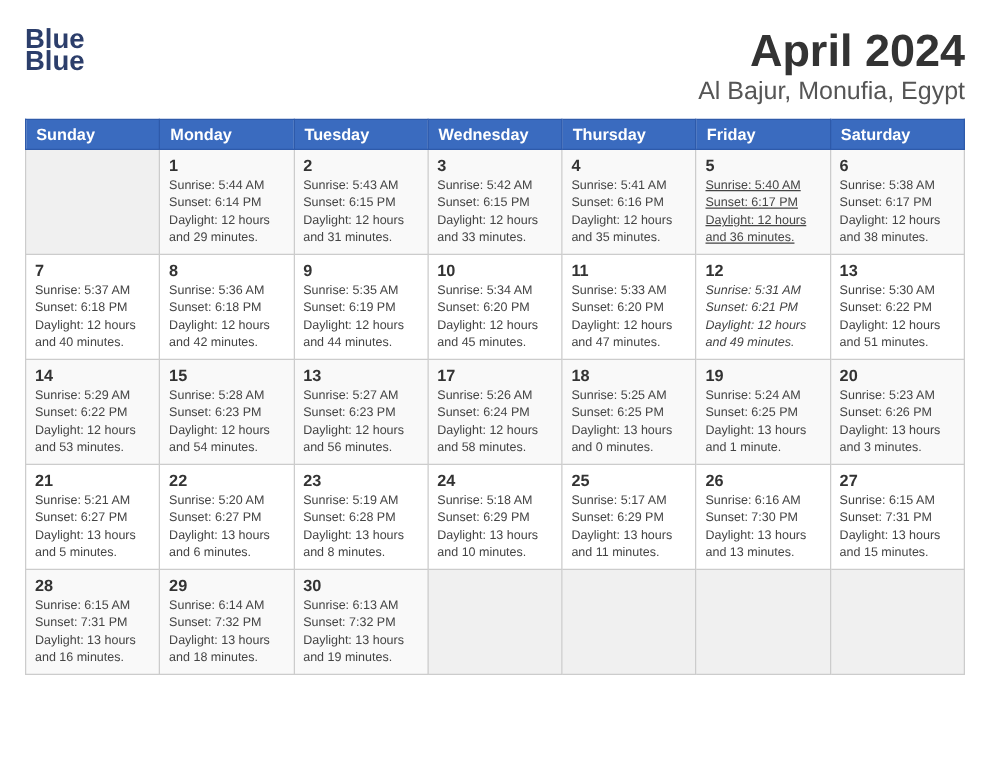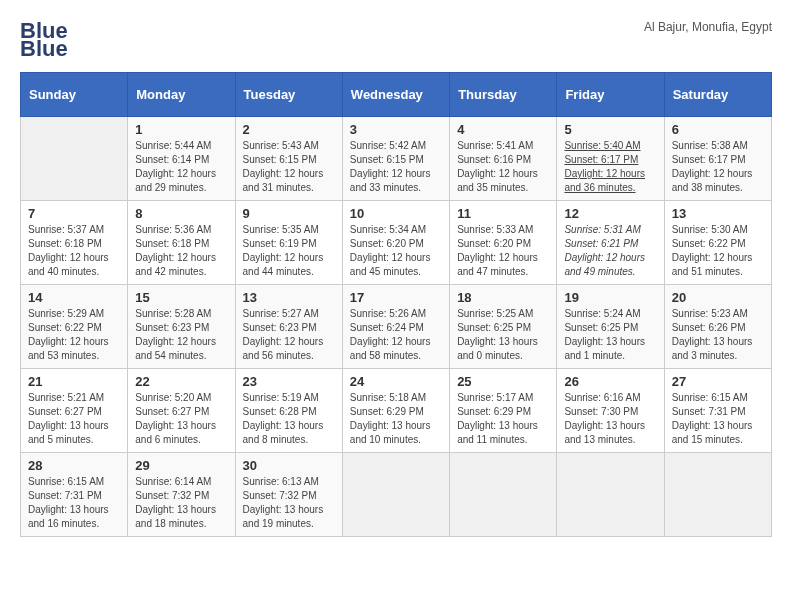--- a/index.html
+++ b/index.html
@@ -28,33 +28,33 @@
     }
     .title-block {
       text-align: right;
     }
     .month-title {
       font-size: 36px;
       font-weight: bold;
       color: #333;
     }
     .subtitle {
-      font-size: 12px;
+      font-size: 20px;
       color: #555;
     }
     table {
       width: 100%;
       border-collapse: collapse;
       font-size: 11px;
     }
     thead tr th {
       background-color: #3a6bbf;
       color: #fff;
       text-align: left;
-      padding: 14px 8px;
+      padding: 4px 8px;
       font-size: 13px;
       font-weight: bold;
       border: 1px solid #2e5aaa;
     }
     tbody tr td {
       border: 1px solid #ccc;
       vertical-align: top;
       padding: 5px 7px;
       height: 80px;
       width: calc(100% / 7);
@@ -91,20 +91,21 @@
         <div class="logo-text">
             <div style="display: flex; flex-direction: column; align-items: flex-start;">
               <div style="font-size: 22px; font-weight: bold; color: rgb(44, 62, 107); line-height: 1;">Blue</div>
             </div>
           </div>
       </div>
       <div style="font-size:22px;font-weight:bold;color:#2c3e6b;margin-top:-6px;">Blue</div>
     </div>
   </div>
   <div class="title-block">
+    <div class="month-title">April 2024</div>
     <div class="subtitle">Al Bajur, Monufia, Egypt</div>
   </div>
 </div>
 
 <table>
   <thead>
     <tr>
     <th>Sunday</th>
         <th>Monday</th>
         <th>Tuesday</th>

